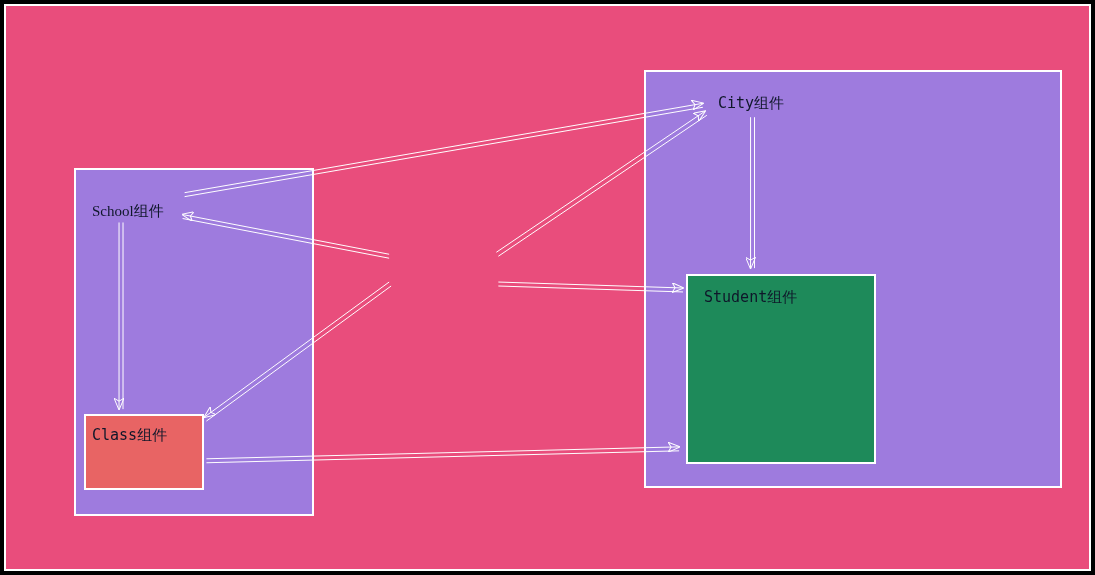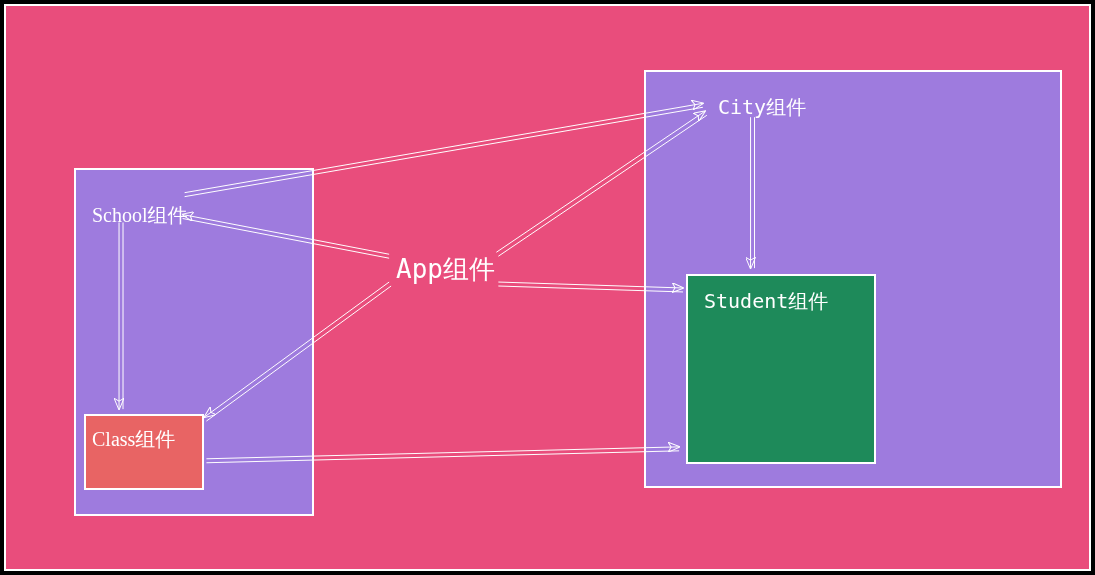--- a/index.html
+++ b/index.html
@@ -44,22 +44,22 @@
     }
     .student-box {
       left: 680px;
       top: 268px;
       width: 190px;
       height: 190px;
       background: #1e8a5a;
     }
     .label {
       position: absolute;
-      color: #ffffff;
-      font-size: 20px;
+      color: #0f172a;
+      font-size: 15px;
       white-space: nowrap;
     }
     .app-label {
       font-size: 26px;
       color: #fff;
     }
     svg.arrows {
       position: absolute;
       top: 0;
       left: 0;
@@ -73,23 +73,22 @@
 
 <div class="canvas">
 
   <div class="box school-box"></div>
   <div class="box city-box"></div>
   <div class="box class-box"></div>
   <div class="box student-box"></div>
 
   <div class="label" style="left:86px; top:196px;font-family:Liberation Serif, serif;">School组件</div>
   <div class="label" style="left:712px; top:88px;">City组件</div>
-  <div class="label" style="left:86px; top:420px;font-family:Liberation Serif, serif;">Class组件</div>
+  <div class="label" style="left:86px; top:420px;">Class组件</div>
   <div class="label" style="left:698px; top:282px;">Student组件</div>
-  <div class="label app-label" style="left:390px; top:246px;">App组件</div>
 
   <svg class="arrows" viewBox="0 0 1087 567">
     <defs>
       <marker id="arrowhead" markerWidth="12" markerHeight="10" refX="11" refY="5" orient="auto" markerUnits="userSpaceOnUse">
         <path d="M0,0 L12,5 L0,10 L3,5 Z" fill="none" stroke="#fff" stroke-width="1"></path>
       </marker>
     </defs>
     <g stroke="#fff" stroke-width="1" fill="none">
 
       <line x1="384" y1="250" x2="176" y2="210" marker-end="url(#arrowhead)"></line>

